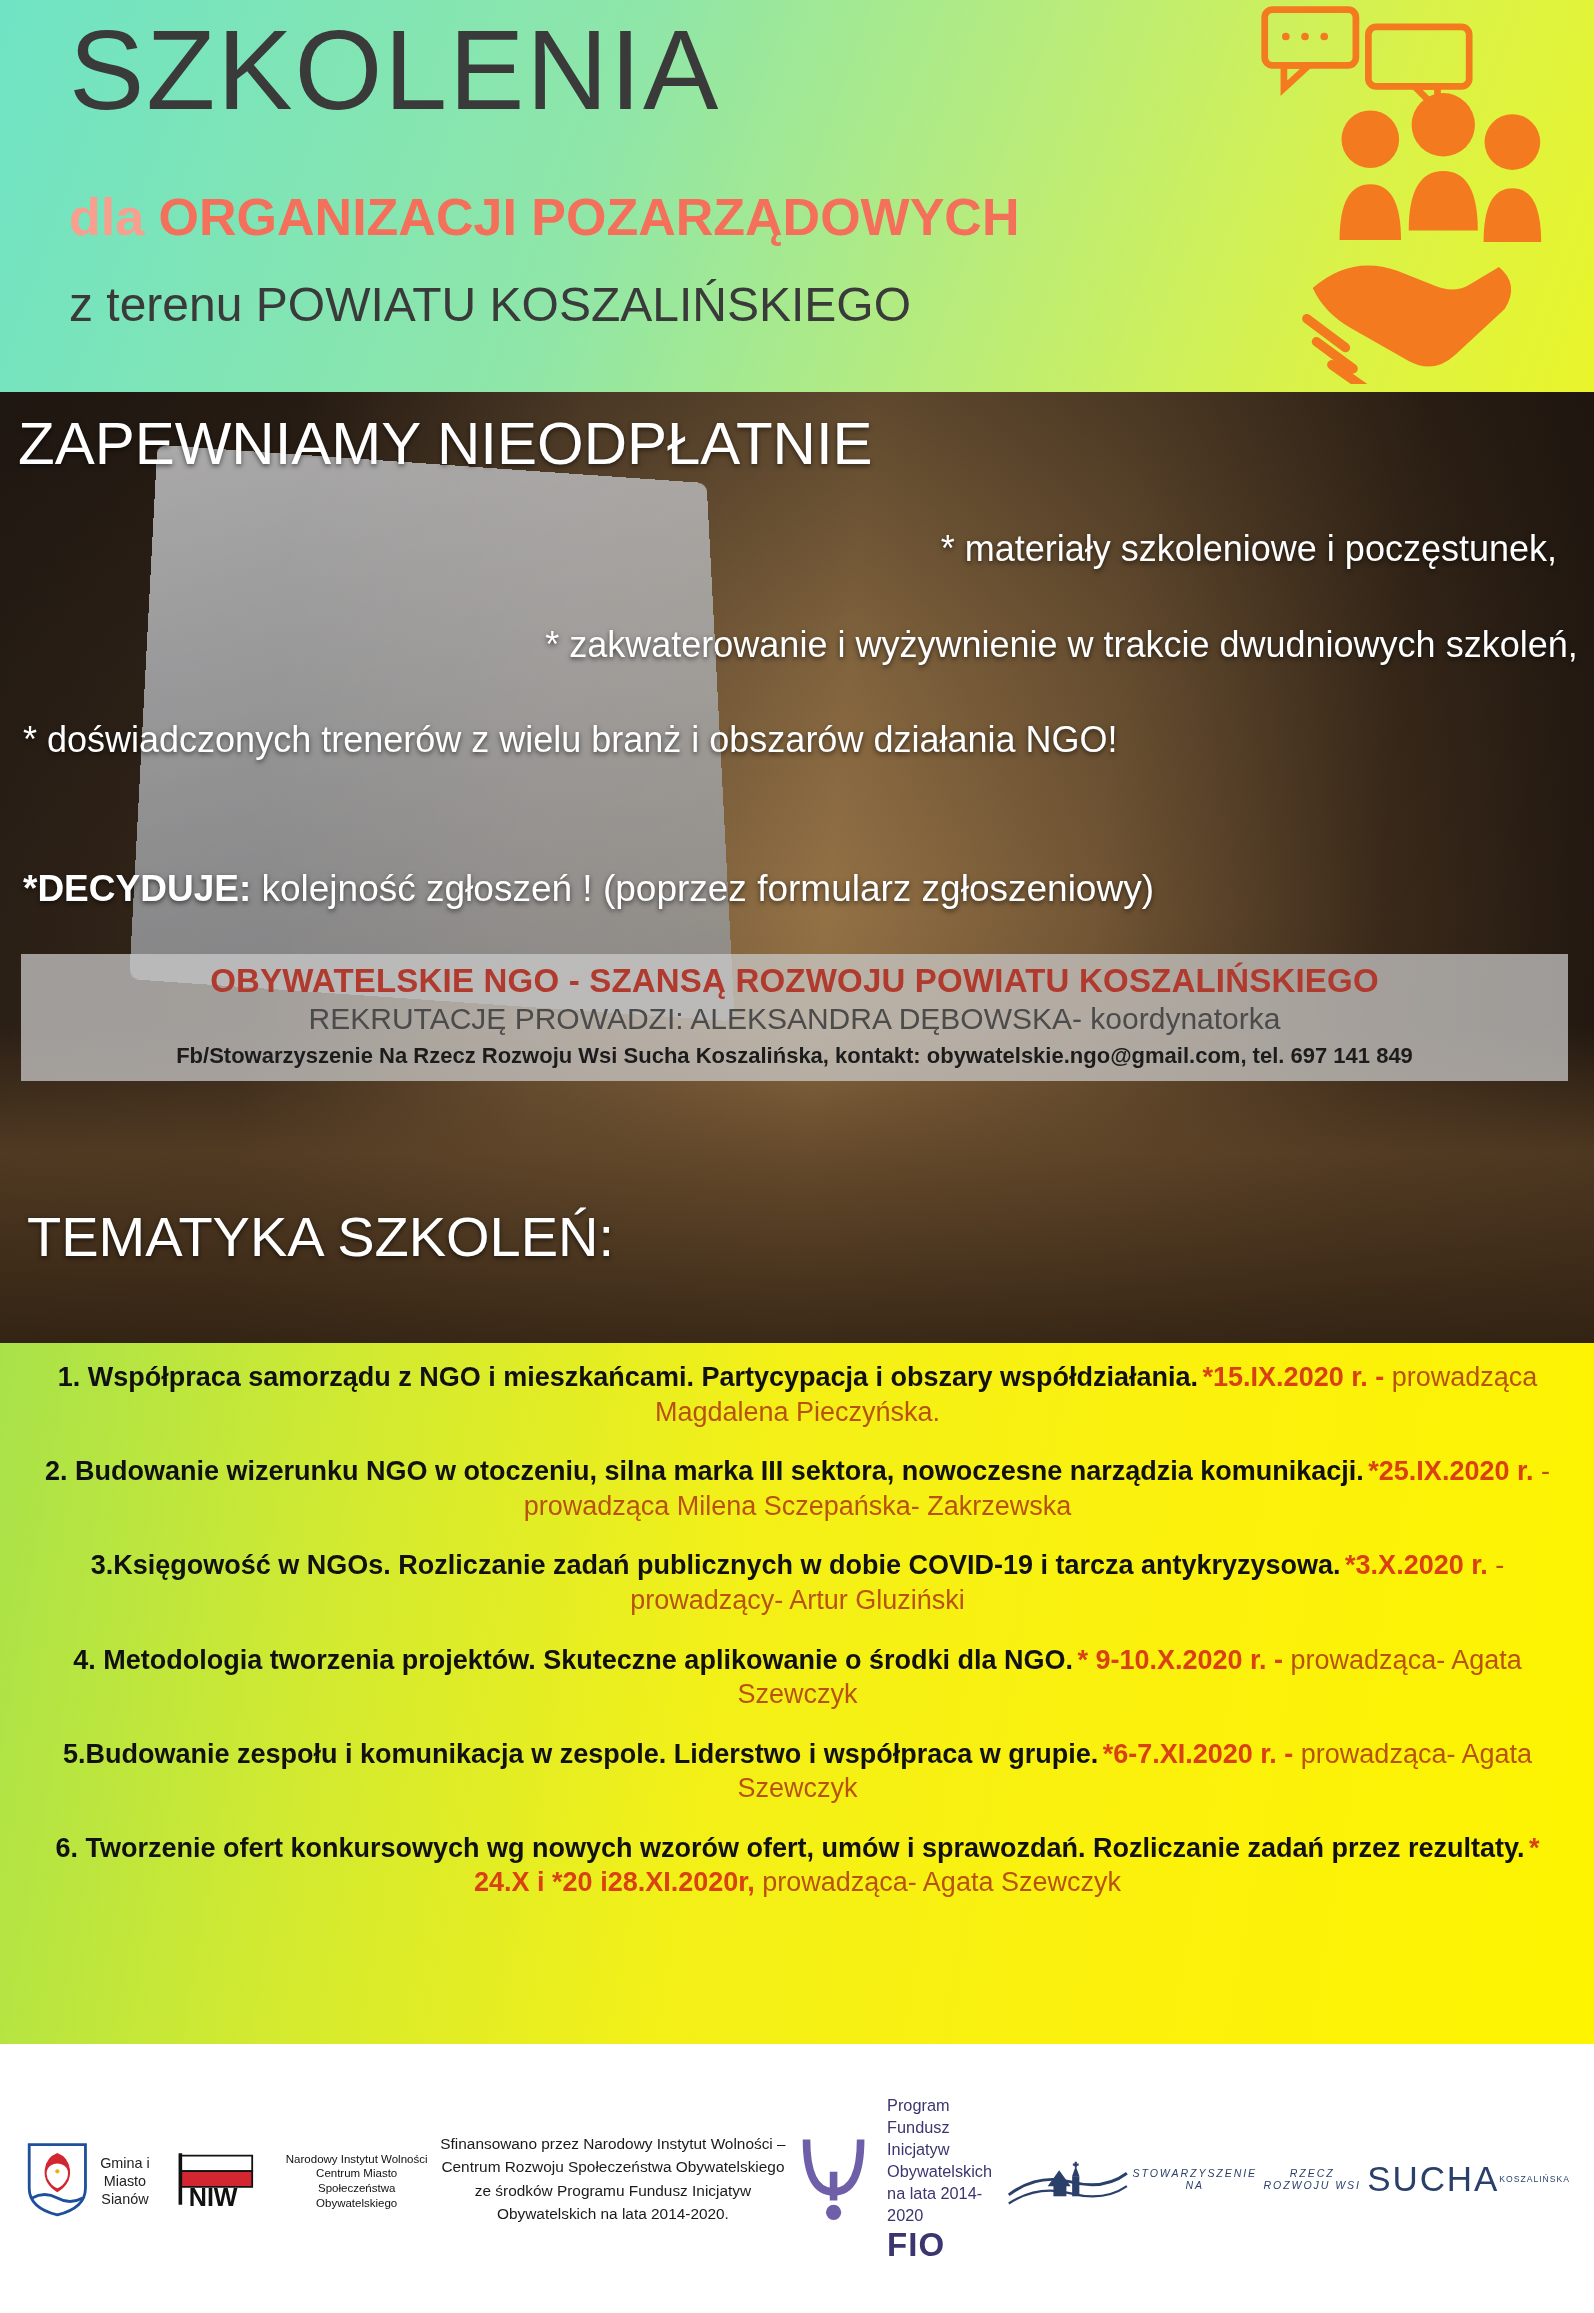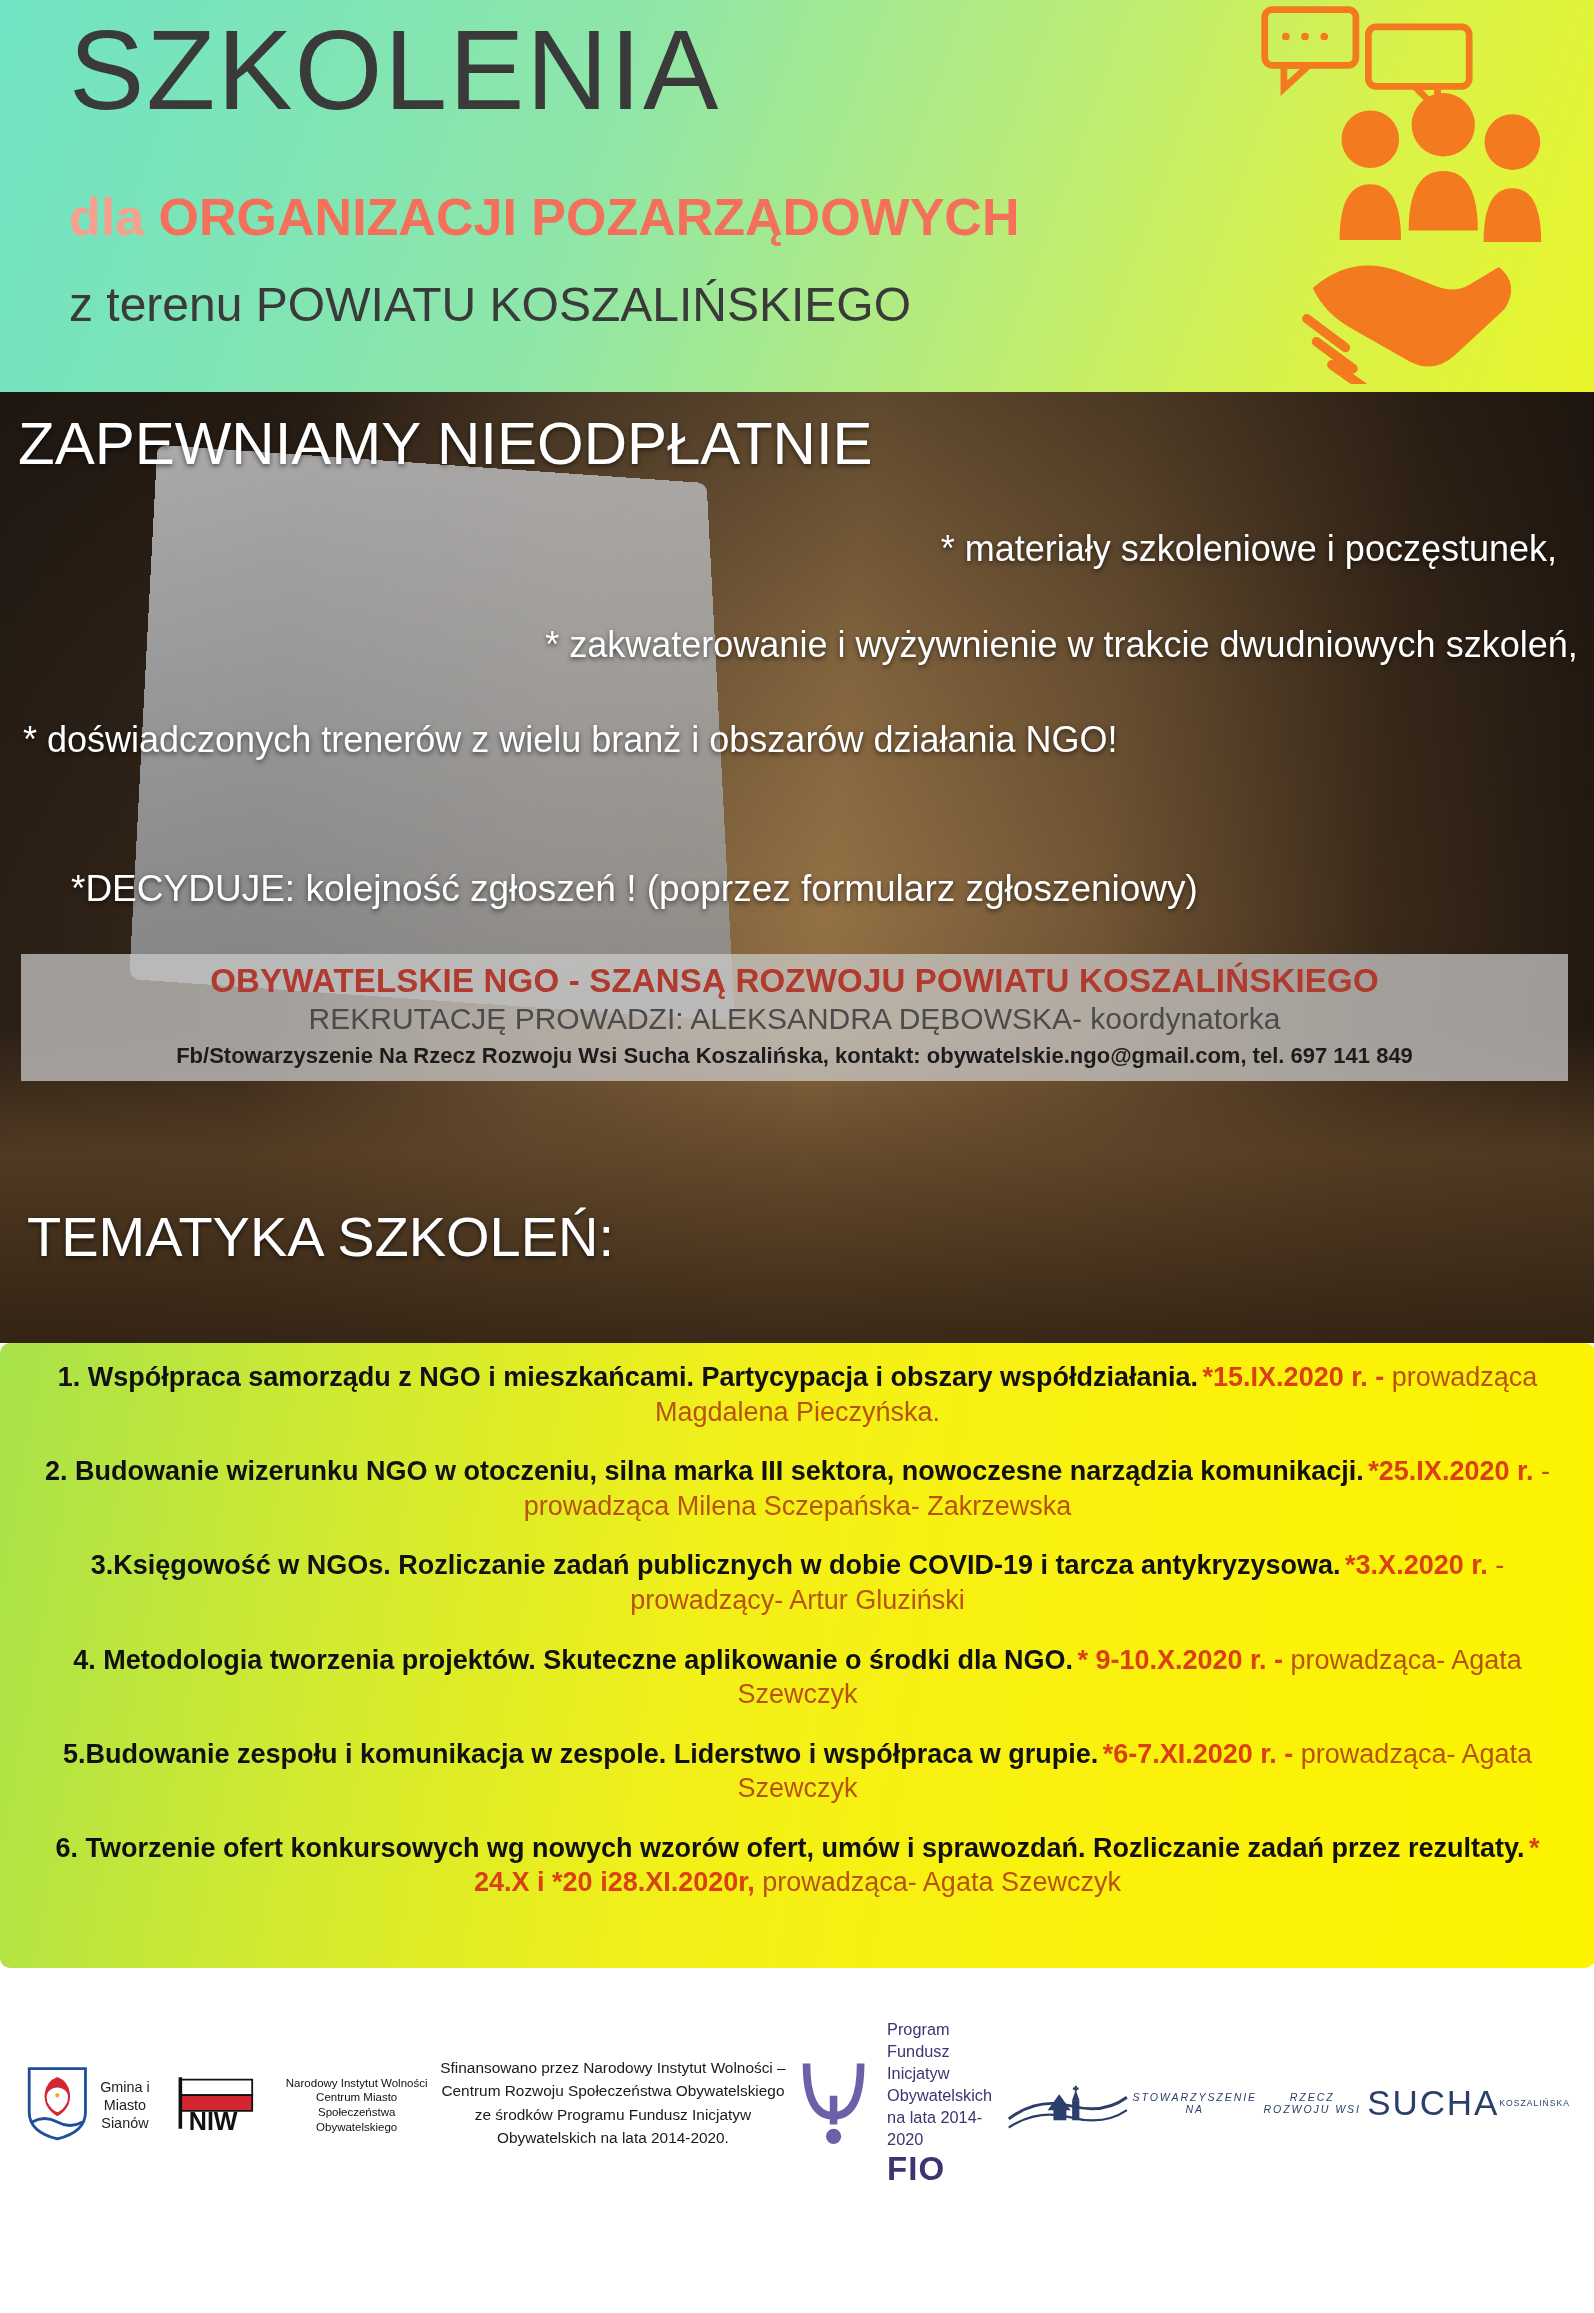--- a/index.html
+++ b/index.html
@@ -119,21 +119,21 @@
   .bullet.b2 { right: 17.3px; top: 232px; }
   .bullet.b3 { left: 23px; top: 327px; }
   .decyduje {
     position: absolute;
     left: 23px;
     top: 476px;
     font-size: 37px;
     color: #ffffff;
     text-shadow: 0 1.9px 5.8px rgba(0,0,0,0.6);
   }
-  .decyduje b { font-weight: normal; margin-left: 48px; }
+  .decyduje b { font-weight: bold; }
 
   
   .contact-box {
     position: absolute;
     left: 21px;
     top: 562px;
     width: 1547px;
     background: rgba(205,205,205,0.72);
     padding: 7.7px 9.6px 11.5px 9.6px;
     box-sizing: border-box;
@@ -161,25 +161,24 @@
     left: 27px;
     top: 812px;
     font-size: 56px;
     color: #ffffff;
     text-shadow: 0 1.9px 5.8px rgba(0,0,0,0.6);
   }
 
   
   .topics {
     position: relative;
-    height: 625px;
+    height: 701px;
     background: linear-gradient(100deg, #a8e24a 0%, #d2ea30 22%, #f3f018 45%, #fbf10d 70%, #fdf400 100%);
     padding: 17.3px 44px 0 44px;
     box-sizing: border-box;
-    border-radius: 10px;
   }
   .topic {
     text-align: center;
     margin-bottom: 25px;
     line-height: 1.28;
   }
   .topic .t-main {
     font-size: 27px;
     font-weight: bold;
     color: #111111;

